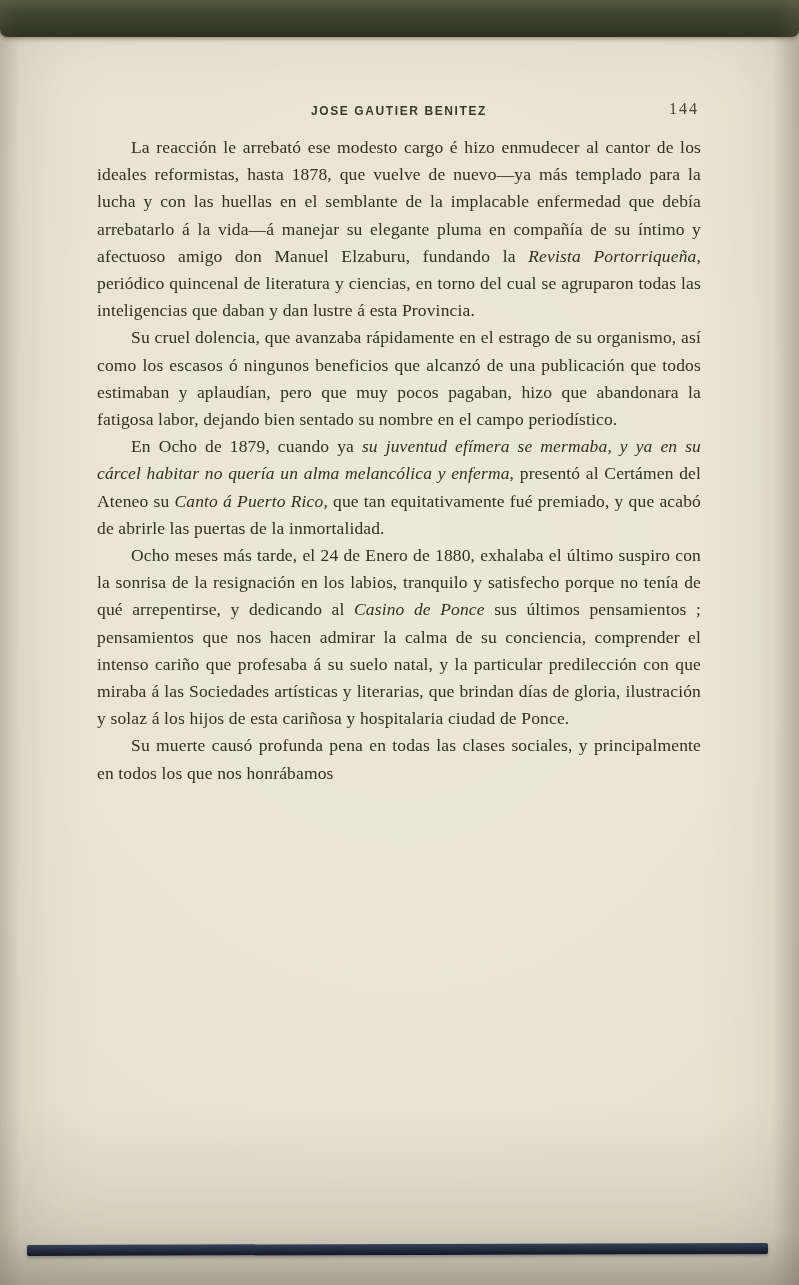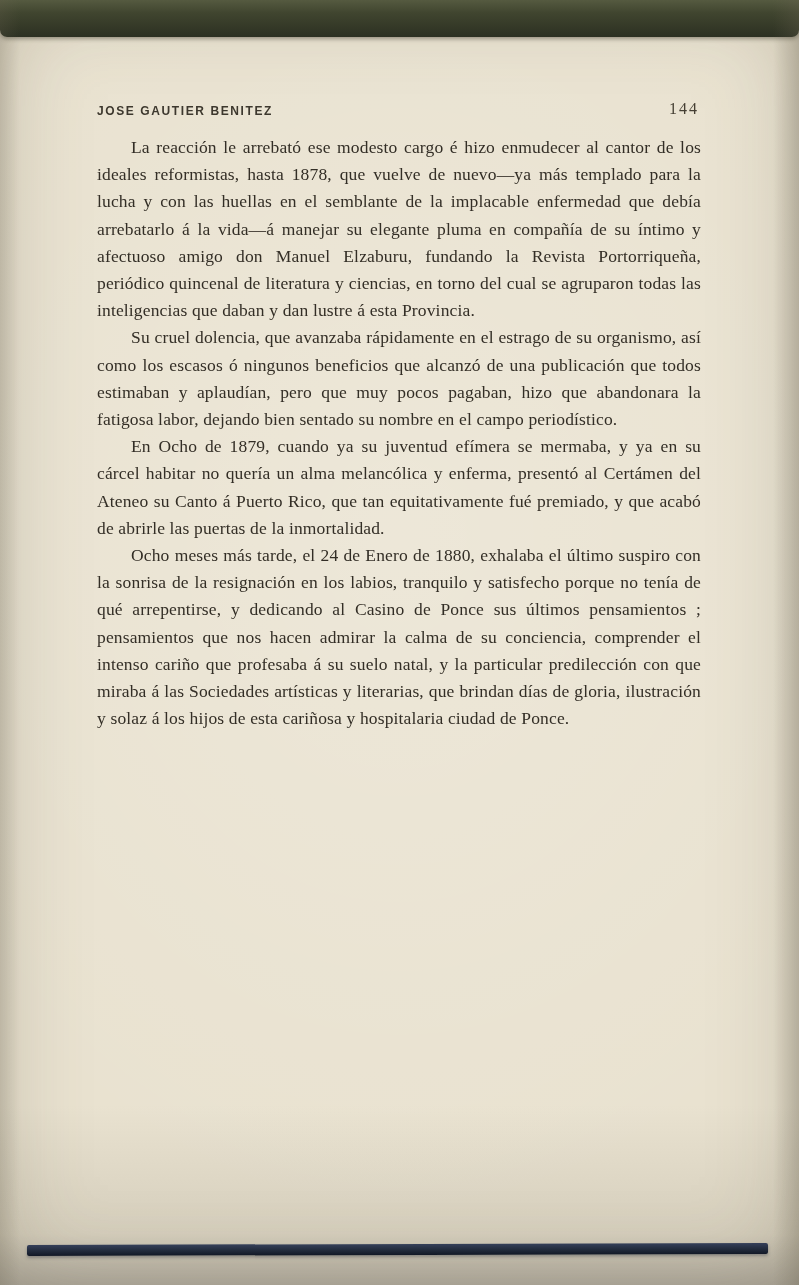--- a/index.html
+++ b/index.html
@@ -50,21 +50,21 @@
     left: 97px;
     width: 604px;
     height: 24px;
     color: var(--ink);
   }
   .running-title {
     position: absolute;
     left: 0;
     right: 0;
     top: 4px;
-    text-align: left;
+    text-align: center;
     font-family: "Liberation Sans", "DejaVu Sans", sans-serif;
     font-size: 12px;
     font-weight: bold;
     letter-spacing: 1.6px;
     color: #3d382e;
   }
   .page-number {
     position: absolute;
     right: 2px;
     top: 0;
@@ -81,20 +81,21 @@
     font-size: 17.5px;
     line-height: 27.2px;
     text-align: justify;
     letter-spacing: 0.15px;
   }
   .body-text p {
     margin: 0;
     text-indent: 34px;
   }
   .body-text span.italic {
+    font-style: italic;
   }
   
   .edge-shade-right {
     position: absolute;
     top: 0;
     right: 0;
     width: 26px;
     height: 100%;
     background: linear-gradient(270deg, rgba(105,98,80,0.30), rgba(105,98,80,0));
     pointer-events: none;
@@ -119,20 +120,21 @@
   <div class="page-head">
     <div class="running-title">JOSE GAUTIER BENITEZ</div>
     <div class="page-number">144</div>
   </div>
 
   <div class="body-text">
       <p><span>La reacción le arrebató ese modesto cargo é hizo enmudecer al cantor de los ideales reformistas, hasta 1878, que vuelve de nuevo—ya más templado para la lucha y con las huellas en el semblante de la implacable enfermedad que debía arrebatarlo á la vida—á manejar su elegante pluma en compañía de su íntimo y afectuoso amigo don Manuel Elzaburu, fundando la </span><span class="italic">Revista Portorriqueña</span><span>, periódico quincenal de literatura y ciencias, en torno del cual se agruparon todas las inteligencias que daban y dan lustre á esta Provincia.</span></p>
       <p><span>Su cruel dolencia, que avanzaba rápidamente en el estrago de su organismo, así como los escasos ó ningunos beneficios que alcanzó de una publicación que todos estimaban y aplaudían, pero que muy pocos pagaban, hizo que abandonara la fatigosa labor, dejando bien sentado su nombre en el campo periodístico.</span></p>
       <p><span>En Ocho de 1879, cuando ya </span><span class="italic">su juventud efímera se mermaba, y ya en su cárcel habitar no quería un alma melancólica y enferma</span><span>, presentó al Certámen del Ateneo su </span><span class="italic">Canto á Puerto Rico</span><span>, que tan equitativamente fué premiado, y que acabó de abrirle las puertas de la inmortalidad.</span></p>
       <p><span>Ocho meses más tarde, el 24 de Enero de 1880, exhalaba el último suspiro con la sonrisa de la resignación en los labios, tranquilo y satisfecho porque no tenía de qué arrepentirse, y dedicando al </span><span class="italic">Casino de Ponce</span><span> sus últimos pensamientos ; pensamientos que nos hacen admirar la calma de su conciencia, comprender el intenso cariño que profesaba á su suelo natal, y la particular predilección con que miraba á las Sociedades artísticas y literarias, que brindan días de gloria, ilustración y solaz á los hijos de esta cariñosa y hospitalaria ciudad de Ponce.</span></p>
+      <p><span>Su muerte causó profunda pena en todas las clases sociales, y principalmente en todos los que nos honrábamos</span></p>
     </div>
 
   <div class="bottom-band"></div>
 
   <div class="edge-shade-left"></div>
   <div class="edge-shade-right"></div>
 
 </div>
 
 </body></html>

